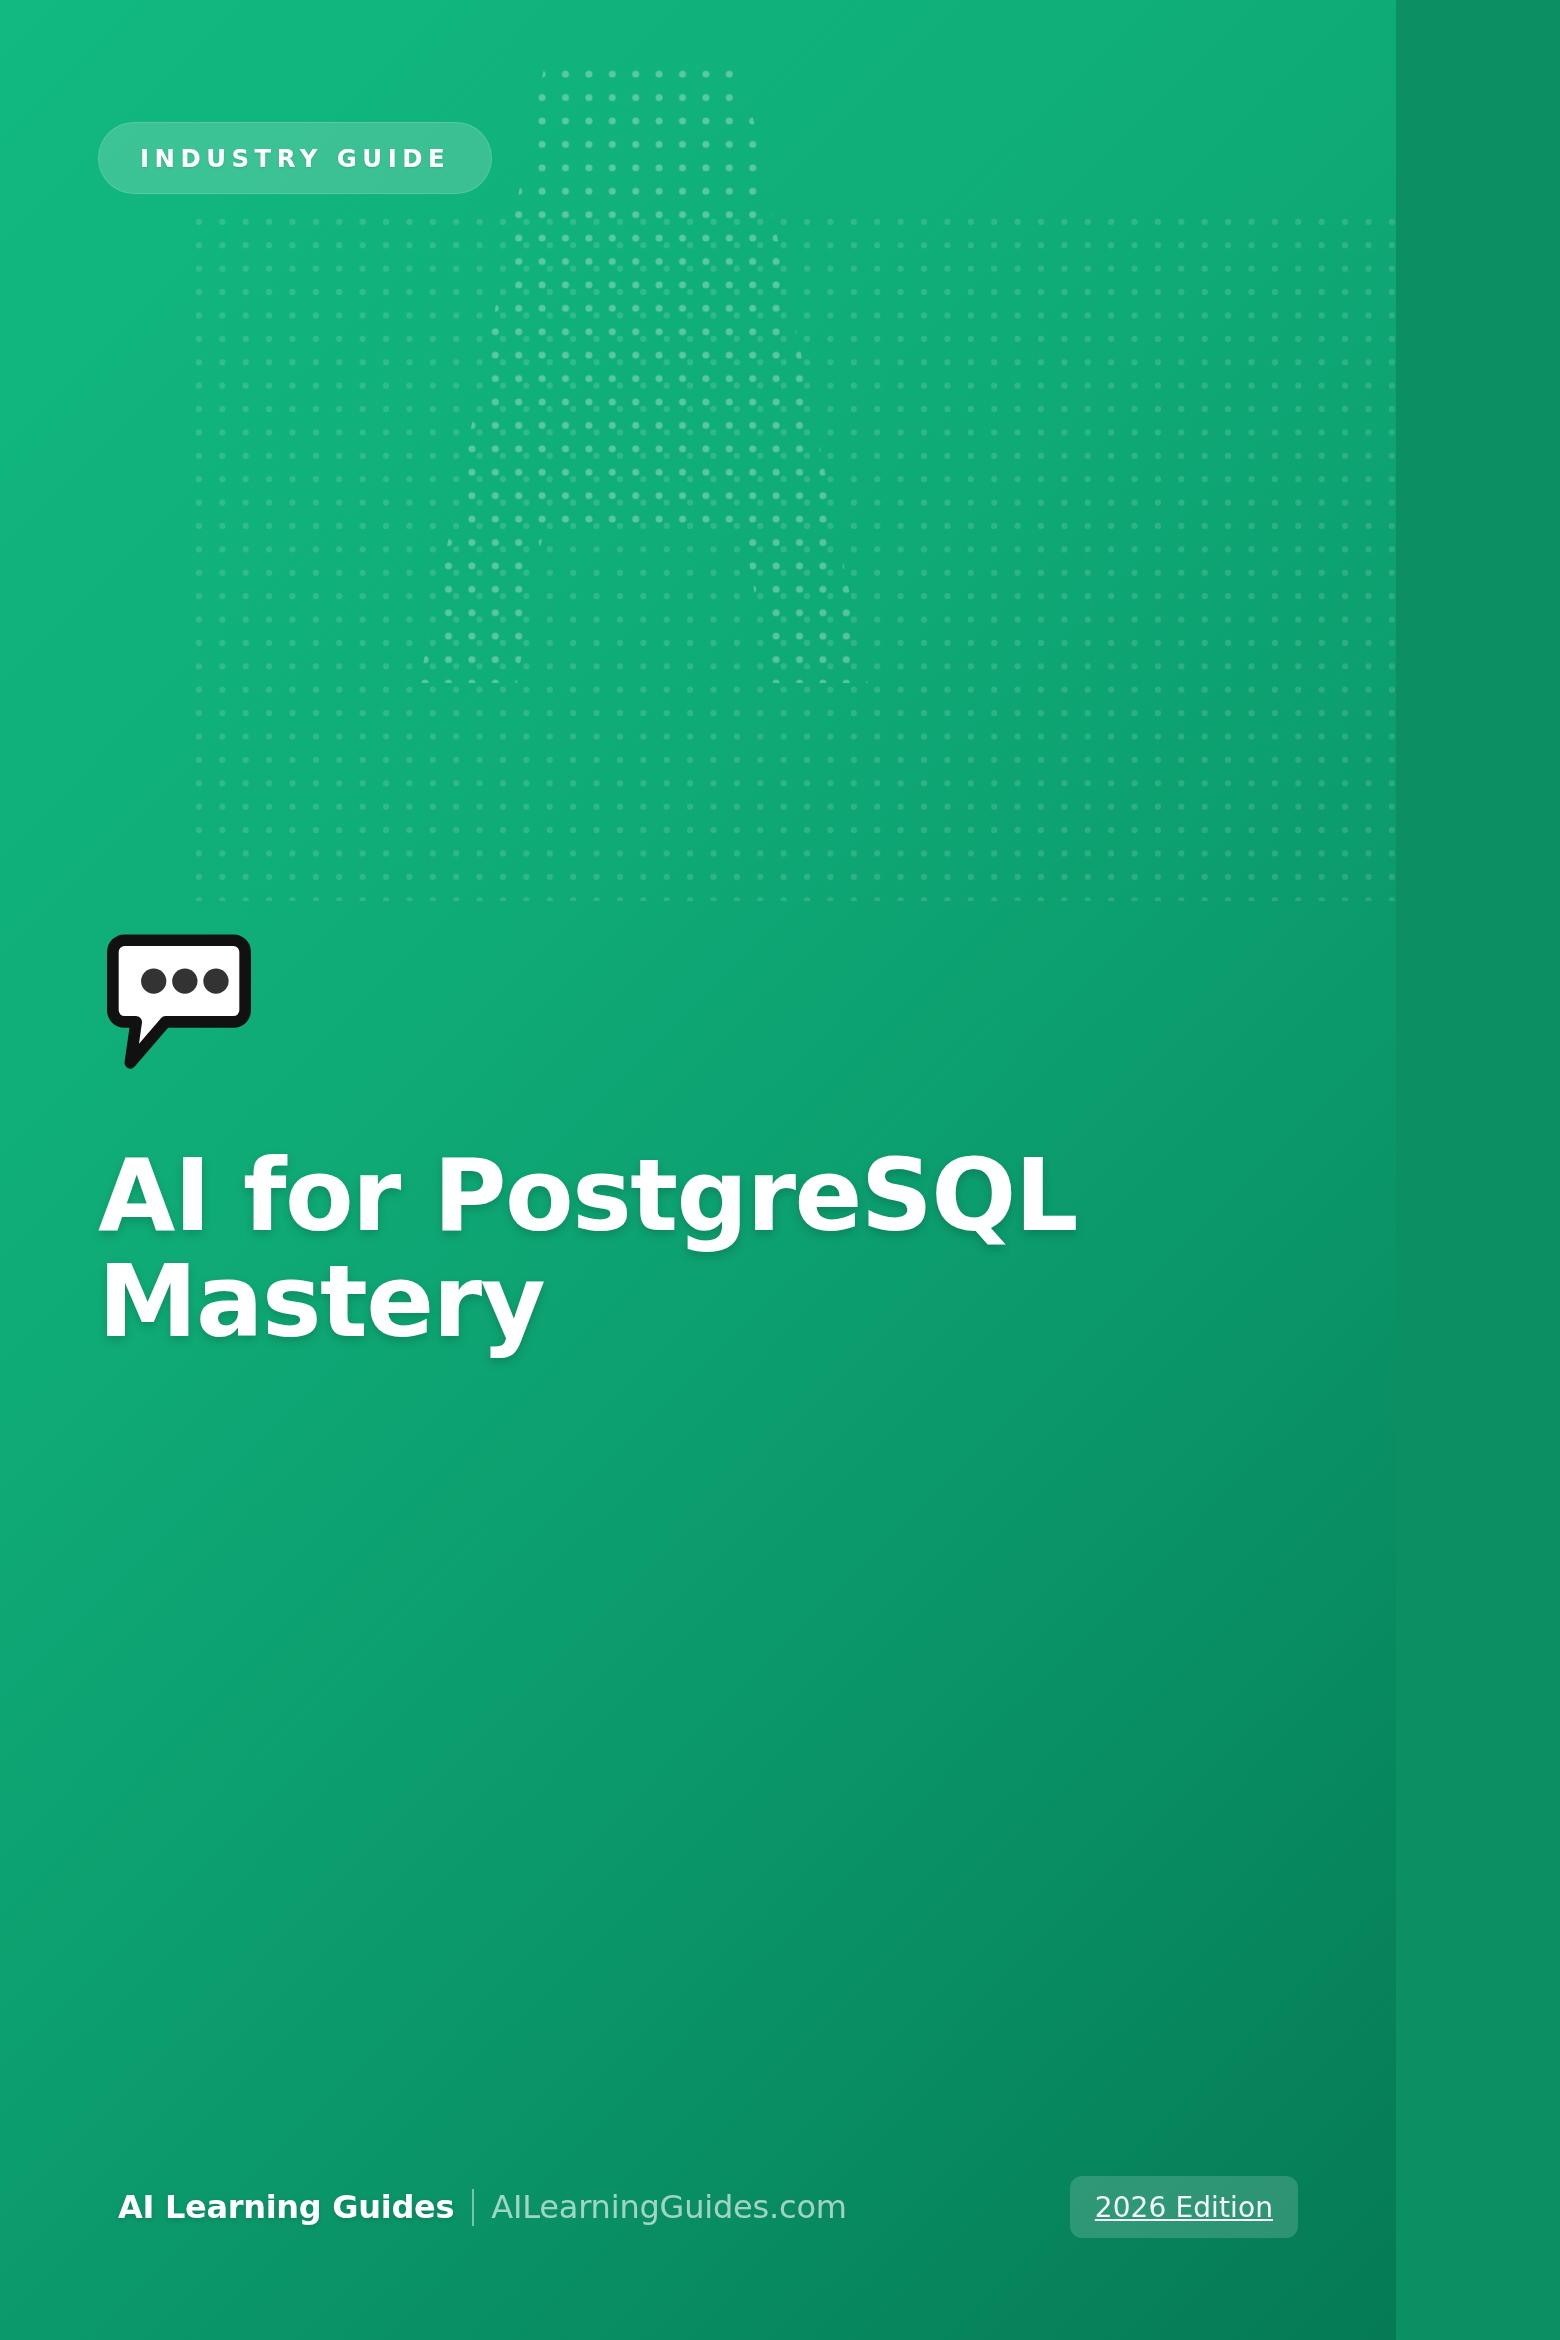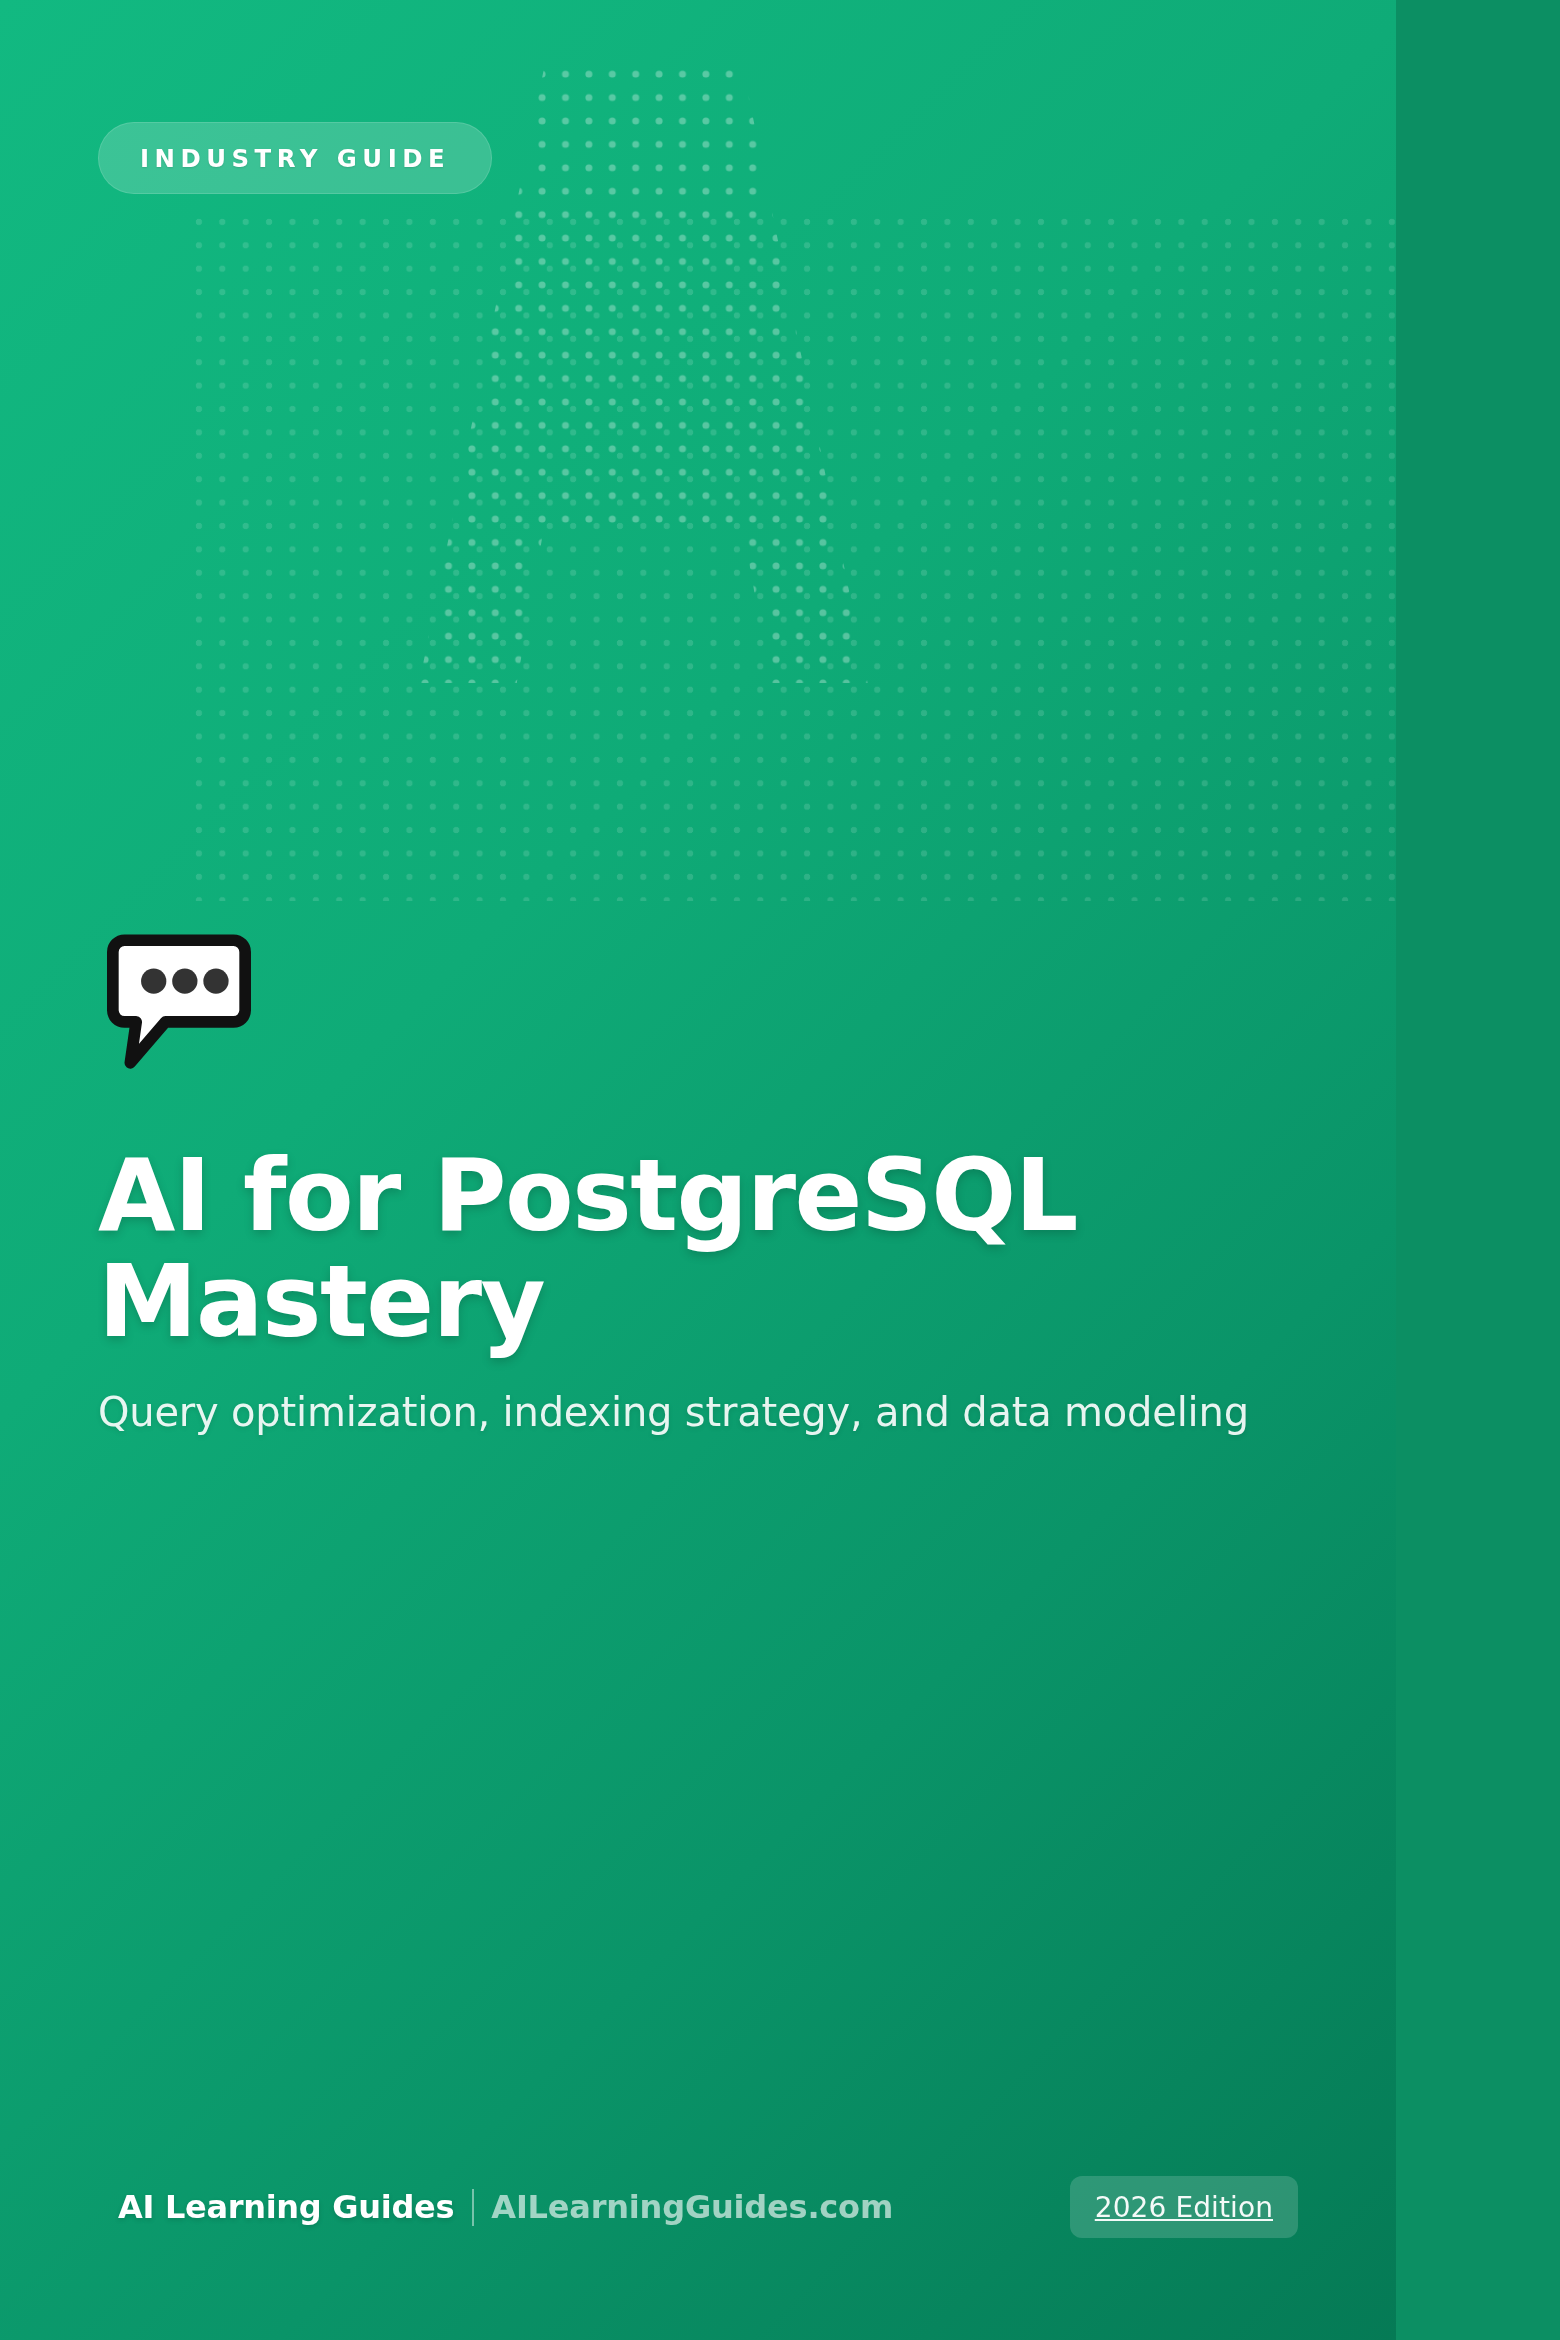--- a/index.html
+++ b/index.html
@@ -110,21 +110,21 @@
     text-shadow:0 2px 4.9px rgba(0,0,0,0.14);
   }
   .brand-divider {
     display:inline-block;
     width:2px; height:37px;
     margin:0 17.6px;
     background:rgba(255,255,255,0.45);
   }
   .brand-site {
     color:rgba(255,255,255,0.62);
-    font-weight:bold;
+    font-weight:normal;
     letter-spacing:-0.2px;
   }
   .edition-badge {
     display:flex; align-items:center;
     height:62px;
     padding:0 25px;
     border-radius:12px;
     background:rgba(255,255,255,0.16);
     color:rgba(255,255,255,0.95);
     font-size:28px;
@@ -166,21 +166,20 @@
       <path d="M18 6 H130 A12 12 0 0 1 142 18 V78 A12 12 0 0 1 130 90 H60 L24 132 L30 90 H18 A12 12 0 0 1 6 78 V18 A12 12 0 0 1 18 6 Z" fill="#ffffff" stroke="#111111" stroke-width="12" stroke-linejoin="round"></path>
       <circle cx="48" cy="48" r="13" fill="#333333"></circle>
       <circle cx="80" cy="48" r="13" fill="#333333"></circle>
       <circle cx="112" cy="48" r="13" fill="#333333"></circle>
     </svg>
   </div>
 
   <div class="title-block">
     <div class="cover-title">AI for PostgreSQL
 Mastery</div>
-    <div class="cover-subtitle">Query optimization, indexing strategy, and data modeling</div>
   </div>
 
   <div class="footer">
     <div class="brand-line">
       <span class="brand-name">AI Learning Guides</span>
       <span class="brand-divider"></span>
       <span class="brand-site">AILearningGuides.com</span>
     </div>
     <div class="edition-badge">2026 Edition</div>
   </div>

